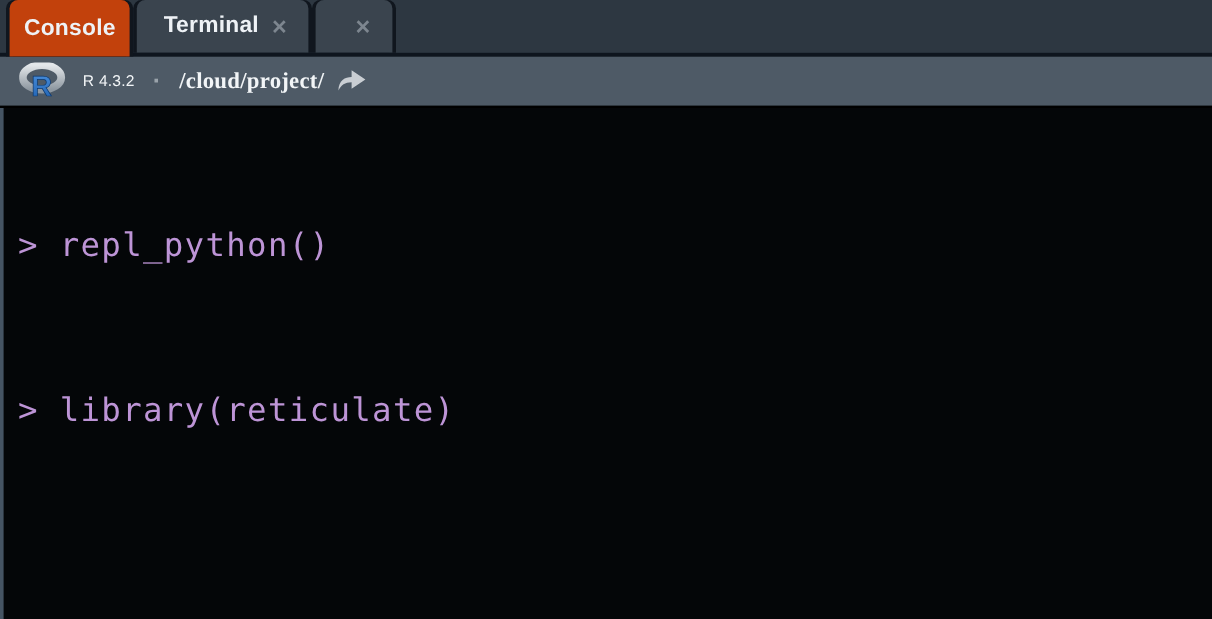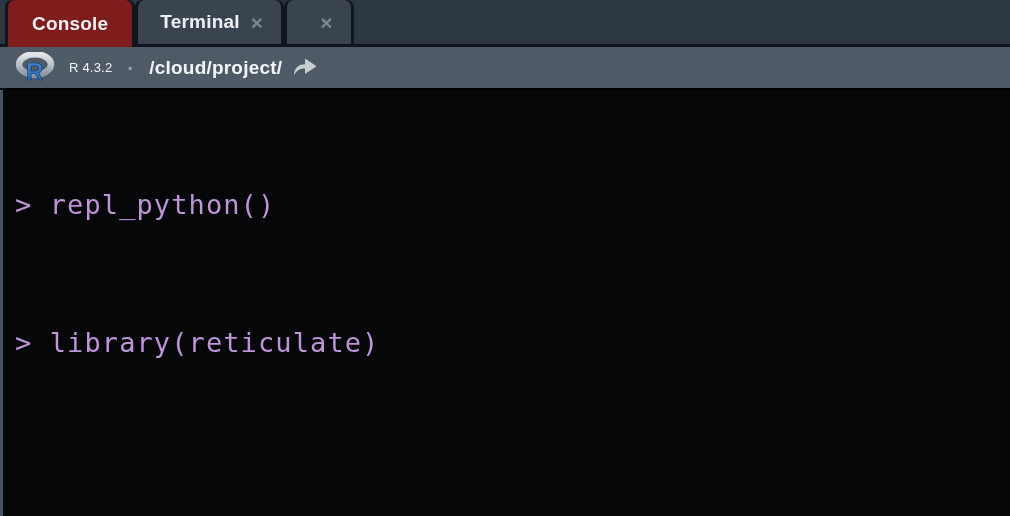--- a/index.html
+++ b/index.html
@@ -29,44 +29,44 @@
     border-radius: 7px 7px 0 0;
     box-shadow: 3px 0 0 #10161e, -3px 0 0 #10161e;
     margin: 0 3px;
     color: #eef2f6;
     font-size: 19px; font-weight: 700; letter-spacing: .2px;
     cursor: default;
     white-space: nowrap;
   }
   .tab.active {
     height: 47px;
-    background: #7f1d1d;
+    background: #c2410c;
     z-index: 2;
-    padding: 0 24px;
+    padding: 0 12px;
   }
   .tab .close {
     margin-left: 11px;
     color: #7d868f;
     font-size: 21px; font-weight: 700;
     line-height: 1;
   }
 
   
   .toolbar {
     width: 100%; height: 43px;
     background: #4e5a66;
     border-bottom: 2px solid #000;
     display: flex; align-items: center;
     padding-left: 16px;
     color: #f2f5f7;
   }
   .toolbar .rlogo { margin-right: 13px; display: block; }
   .toolbar .ver { font-size: 13px; font-weight: 400; letter-spacing: .2px; }
   .toolbar .dot { color: #9aa3ab; font-size: 21px; font-weight: 700; margin: 0 15px; }
-  .toolbar .wd  { font-size: 19px; font-weight: 700; letter-spacing: .2px; cursor: pointer; }
+  .toolbar .wd  { font-size: 19px; font-weight: 700; letter-spacing: .2px; cursor: pointer; font-family: Liberation Serif, serif; }
   .toolbar .goto { margin-left: 9px; display: block; }
 
   
   .console {
     width: 100%; height: 426px;
     background: #040608;
     border-left: 3px solid #455463;
     padding: 0 0 0 12px;
     font-family: "DejaVu Sans Mono", monospace;
     font-size: 27px;

